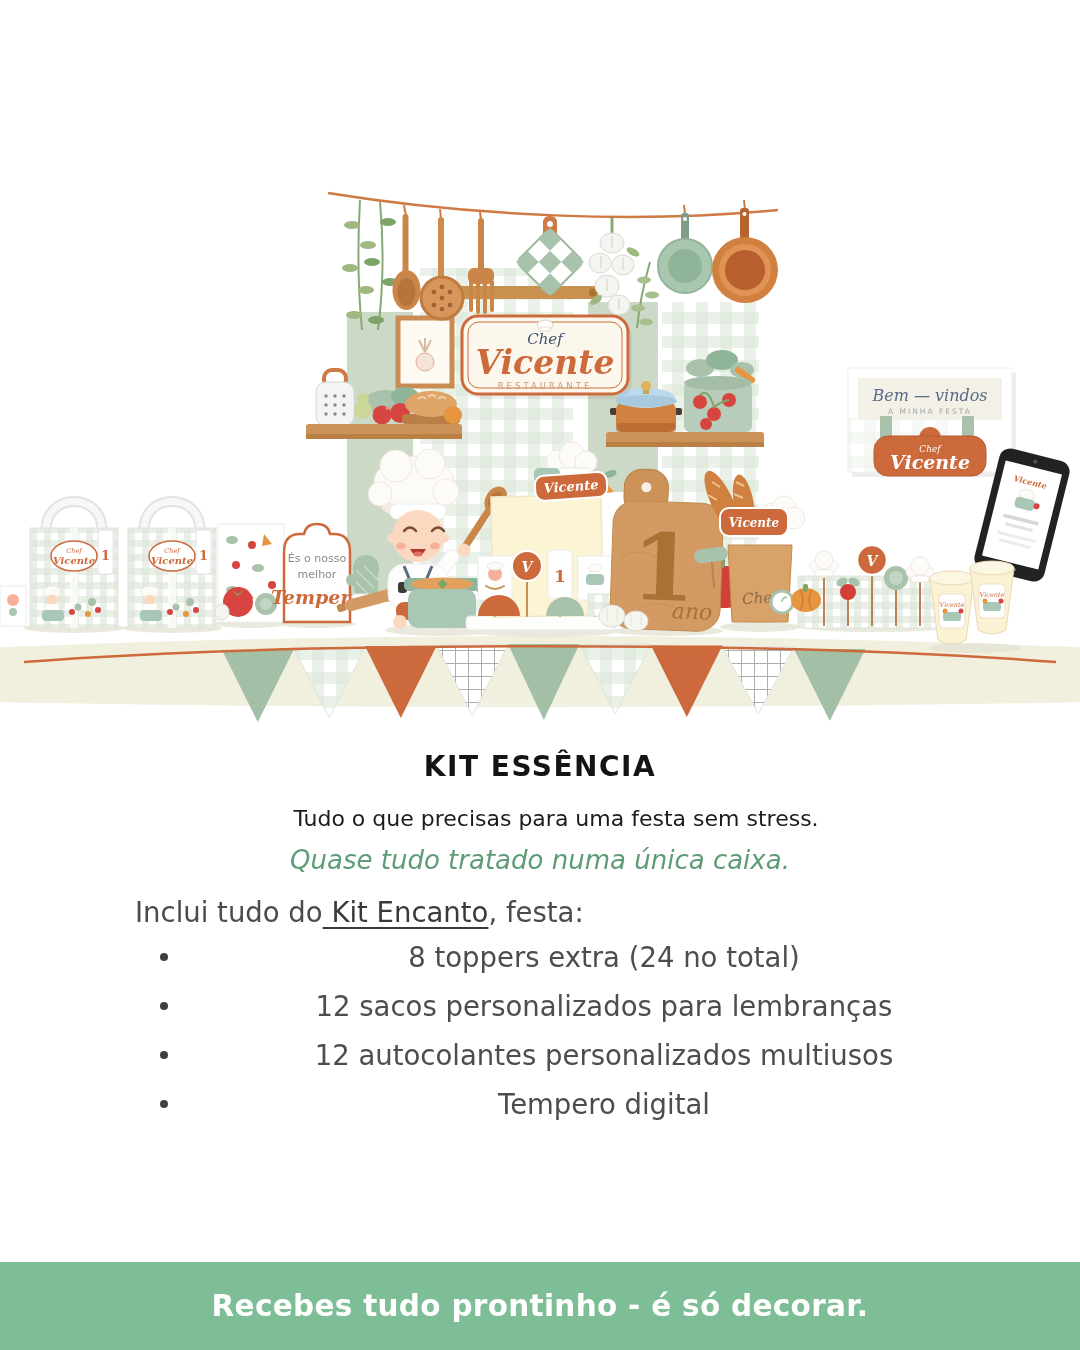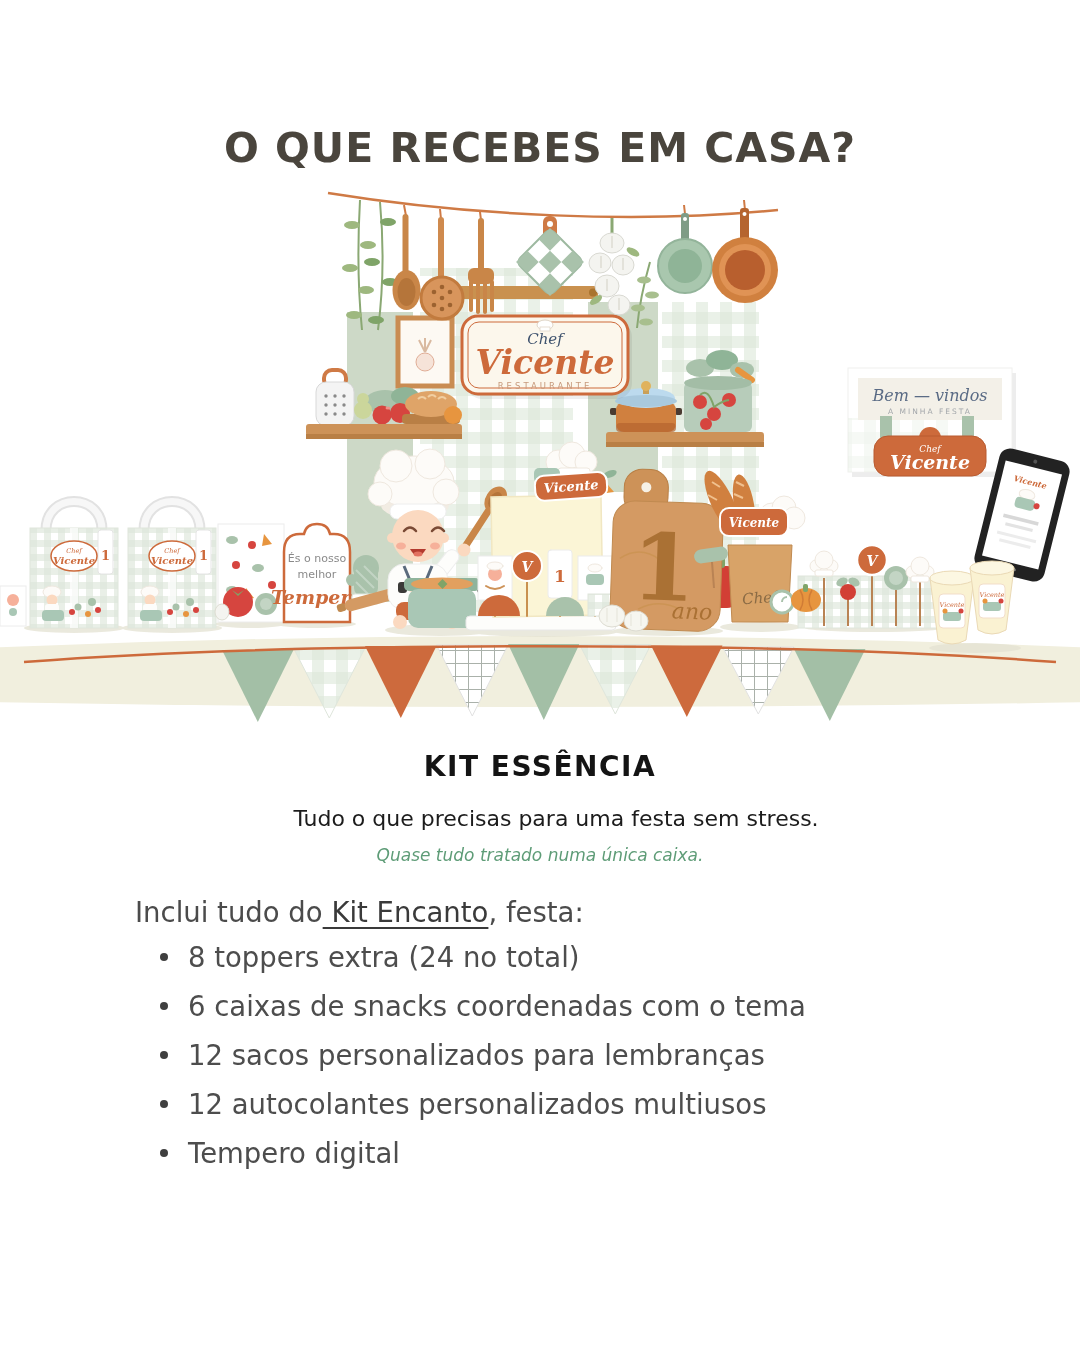--- a/index.html
+++ b/index.html
@@ -6,40 +6,39 @@
   .canvas{position:relative;width:1080px;height:1350px;background:#ffffff;overflow:hidden;
           font-family:"DejaVu Sans",sans-serif;}
   .page-title{position:absolute;top:124px;left:0;width:100%;margin:0;text-align:center;
           font-size:41px;font-weight:700;letter-spacing:1px;color:#4a453d;}
   .scene{position:absolute;top:185px;left:0;}
   .kit-heading{position:absolute;top:750px;left:0;width:100%;margin:0;text-align:center;
           font-size:28px;font-weight:700;letter-spacing:1.5px;color:#141414;}
   .kit-subtitle{position:absolute;top:806px;left:16px;width:100%;margin:0;text-align:center;
           font-size:22px;font-weight:500;color:#1c1c1c;}
   .kit-tagline{position:absolute;top:845px;left:0;width:100%;margin:0;text-align:center;
-          font-size:17px;font-style:italic;font-weight:500;color:#5e9c77;}
+          font-size:26px;font-style:italic;font-weight:500;color:#5e9c77;}
   .includes{position:absolute;top:896px;left:135px;margin:0;font-size:27.5px;color:#4b4b4b;}
   .includes .link{font-weight:400;text-decoration:underline;text-underline-offset:5px;
           text-decoration-thickness:2px;color:#3a3a3a;white-space:pre;}
-  .kit-list{position:absolute;top:940px;left:158px;right:60px;margin:0;padding:0;list-style:none;}
+  .kit-list{position:absolute;top:940px;left:158px;right:60px;margin:0;padding:0;list-style:none;text-align:center;}
   .kit-list li{position:relative;margin:0 0 15px 0;padding-left:30px;font-size:27.5px;
           line-height:34px;color:#4d4d4d;}
   .kit-list li::before{content:"";position:absolute;left:2px;top:13px;width:8px;height:8px;
           border-radius:50%;background:#3f3f3f;}
   .footer-bar{position:absolute;top:1262px;left:0;width:100%;height:88px;background:#7dbe96;
           display:flex;align-items:center;justify-content:center;}
   .footer-bar p{margin:0;color:#ffffff;font-weight:700;font-size:29.5px;letter-spacing:.3px;}
   text{user-select:none;}
 </style>
 </head>
 <body>
 
 <div class="canvas">
 
-  <h1 class="page-title">O QUE RECEBES EM CASA?</h1>
 
   <svg class="scene" width="1080" height="555" viewBox="0 185 1080 555">
     <defs>
       <pattern id="g24" width="24" height="24" patternUnits="userSpaceOnUse">
         <rect width="24" height="24" fill="#ffffff"></rect>
         <rect width="12" height="24" fill="#dce8d8" opacity="0.6"></rect>
         <rect width="24" height="12" fill="#dce8d8" opacity="0.6"></rect>
       </pattern>
       <pattern id="g14" width="14" height="14" patternUnits="userSpaceOnUse">
         <rect width="14" height="14" fill="#ffffff"></rect>
@@ -547,25 +546,27 @@
 
   <section>
     <h2 class="kit-heading">KIT ESSÊNCIA</h2>
     <p class="kit-subtitle">Tudo o que precisas para uma festa sem stress.</p>
     <p class="kit-tagline">Quase tudo tratado numa única caixa.</p>
     <p class="includes"><span>Inclui tudo do</span><span class="link"> Kit Encanto</span><span>, festa:</span></p>
     <ul class="kit-list">
 
         <li><span>8 toppers extra (24 no total)</span></li>
 
-        <li><span>6 caixas de snacks coordenadas com o tema</span></li>
 
         <li><span>12 sacos personalizados para lembranças</span></li>
 
         <li><span>12 autocolantes personalizados multiusos</span></li>
 
 
         <li><span>Tempero digital</span></li>
       </ul>
   </section>
 
+  <footer class="footer-bar">
+    <p>Recebes tudo prontinho - é só decorar.</p>
+  </footer>
 
 </div>
 
 </body></html>

